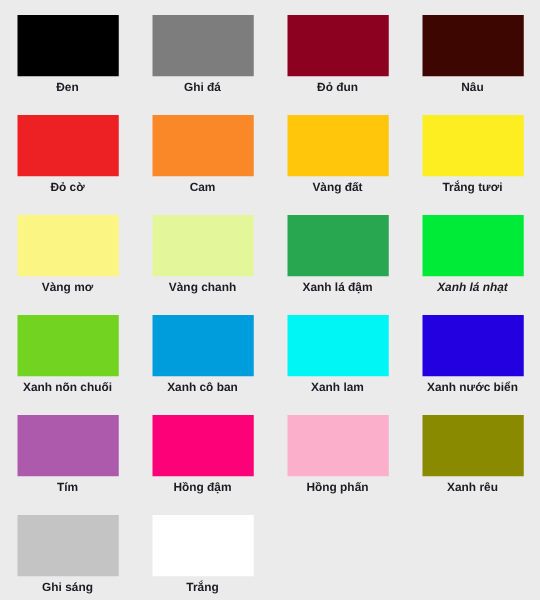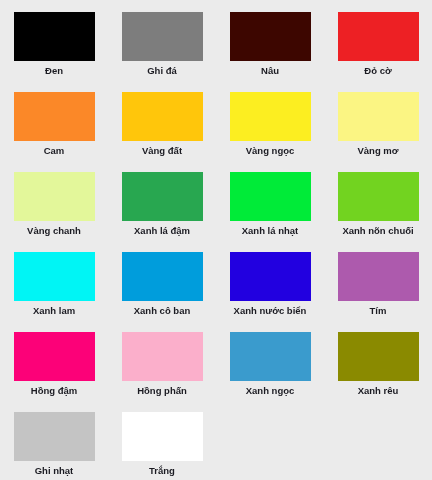--- a/index.html
+++ b/index.html
@@ -54,92 +54,92 @@
 <div id="palette-grid">
     <div class="swatch-cell">
       <div class="swatch-chip" style="background-color: rgb(0, 0, 0);"></div>
       <div class="swatch-label" style="color: rgb(27, 27, 34);">Đen</div>
     </div>
     <div class="swatch-cell">
       <div class="swatch-chip" style="background-color: rgb(125, 125, 125);"></div>
       <div class="swatch-label" style="color: rgb(27, 27, 34);">Ghi đá</div>
     </div>
     <div class="swatch-cell">
+      <div class="swatch-chip" style="background-color: rgb(140, 0, 32);"></div>
+      <div class="swatch-label" style="color: rgb(27, 27, 34);">Đỏ đun</div>
+    </div>
+    <div class="swatch-cell">
       <div class="swatch-chip" style="background-color: rgb(61, 6, 0);"></div>
       <div class="swatch-label" style="color: rgb(27, 27, 34); text-align: center;">Nâu</div>
     </div>
     <div class="swatch-cell">
       <div class="swatch-chip" style="background-color: rgb(237, 32, 36);"></div>
       <div class="swatch-label" style="color: rgb(27, 27, 34);">Đỏ cờ</div>
     </div>
     <div class="swatch-cell">
       <div class="swatch-chip" style="background-color: rgb(251, 136, 40);"></div>
       <div class="swatch-label" style="color: rgb(27, 27, 34);">Cam</div>
     </div>
     <div class="swatch-cell">
       <div class="swatch-chip" style="background-color: rgb(255, 198, 11);"></div>
       <div class="swatch-label" style="color: rgb(27, 27, 34);">Vàng đất</div>
     </div>
     <div class="swatch-cell">
       <div class="swatch-chip" style="background-color: rgb(252, 238, 33);"></div>
-      <div class="swatch-label" style="color: rgb(27, 27, 34);">Vàng ngọc</div>
+      <div class="swatch-label" style="color: rgb(27, 27, 34);">Trắng tươi</div>
     </div>
     <div class="swatch-cell">
       <div class="swatch-chip" style="background-color: rgb(251, 245, 131);"></div>
       <div class="swatch-label" style="color: rgb(27, 27, 34);">Vàng mơ</div>
     </div>
     <div class="swatch-cell">
       <div class="swatch-chip" style="background-color: rgb(227, 247, 154);"></div>
       <div class="swatch-label" style="color: rgb(27, 27, 34);">Vàng chanh</div>
     </div>
     <div class="swatch-cell">
       <div class="swatch-chip" style="background-color: rgb(40, 167, 80);"></div>
       <div class="swatch-label" style="color: rgb(27, 27, 34);">Xanh lá đậm</div>
     </div>
     <div class="swatch-cell">
       <div class="swatch-chip" style="background-color: rgb(0, 235, 56);"></div>
-      <div class="swatch-label" style="color: rgb(27, 27, 34);">Xanh lá nhạt</div>
+      <div class="swatch-label" style="color: rgb(27, 27, 34); font-style: italic;">Xanh lá nhạt</div>
     </div>
     <div class="swatch-cell">
       <div class="swatch-chip" style="background-color: rgb(114, 211, 32);"></div>
       <div class="swatch-label" style="color: rgb(27, 27, 34);">Xanh nõn chuối</div>
     </div>
     <div class="swatch-cell">
+      <div class="swatch-chip" style="background-color: rgb(0, 157, 220);"></div>
+      <div class="swatch-label" style="color: rgb(27, 27, 34);">Xanh cô ban</div>
+    </div>
+    <div class="swatch-cell">
       <div class="swatch-chip" style="background-color: rgb(0, 245, 245);"></div>
       <div class="swatch-label" style="color: rgb(27, 27, 34);">Xanh lam</div>
-    </div>
-    <div class="swatch-cell">
-      <div class="swatch-chip" style="background-color: rgb(0, 157, 220);"></div>
-      <div class="swatch-label" style="color: rgb(27, 27, 34);">Xanh cô ban</div>
     </div>
     <div class="swatch-cell">
       <div class="swatch-chip" style="background-color: rgb(34, 0, 224);"></div>
       <div class="swatch-label" style="color: rgb(27, 27, 34);">Xanh nước biển</div>
     </div>
     <div class="swatch-cell">
       <div class="swatch-chip" style="background-color: rgb(173, 90, 173);"></div>
       <div class="swatch-label" style="color: rgb(27, 27, 34);">Tím</div>
     </div>
     <div class="swatch-cell">
       <div class="swatch-chip" style="background-color: rgb(252, 1, 120);"></div>
       <div class="swatch-label" style="color: rgb(27, 27, 34);">Hồng đậm</div>
     </div>
     <div class="swatch-cell">
       <div class="swatch-chip" style="background-color: rgb(251, 175, 203);"></div>
       <div class="swatch-label" style="color: rgb(27, 27, 34); text-align: center;">Hồng phấn</div>
     </div>
     <div class="swatch-cell">
-      <div class="swatch-chip" style="background-color: rgb(58, 155, 205);"></div>
-      <div class="swatch-label" style="color: rgb(27, 27, 34);">Xanh ngọc</div>
-    </div>
-    <div class="swatch-cell">
       <div class="swatch-chip" style="background-color: rgb(138, 138, 0);"></div>
       <div class="swatch-label" style="color: rgb(27, 27, 34);">Xanh rêu</div>
     </div>
     <div class="swatch-cell">
       <div class="swatch-chip" style="background-color: rgb(196, 196, 196);"></div>
-      <div class="swatch-label" style="color: rgb(27, 27, 34);">Ghi nhạt</div>
+      <div class="swatch-label" style="color: rgb(27, 27, 34);">Ghi sáng</div>
     </div>
     <div class="swatch-cell">
       <div class="swatch-chip" style="background-color: rgb(255, 255, 255);"></div>
       <div class="swatch-label" style="color: rgb(27, 27, 34);">Trắng</div>
     </div>
   </div>
 
 </body></html>

